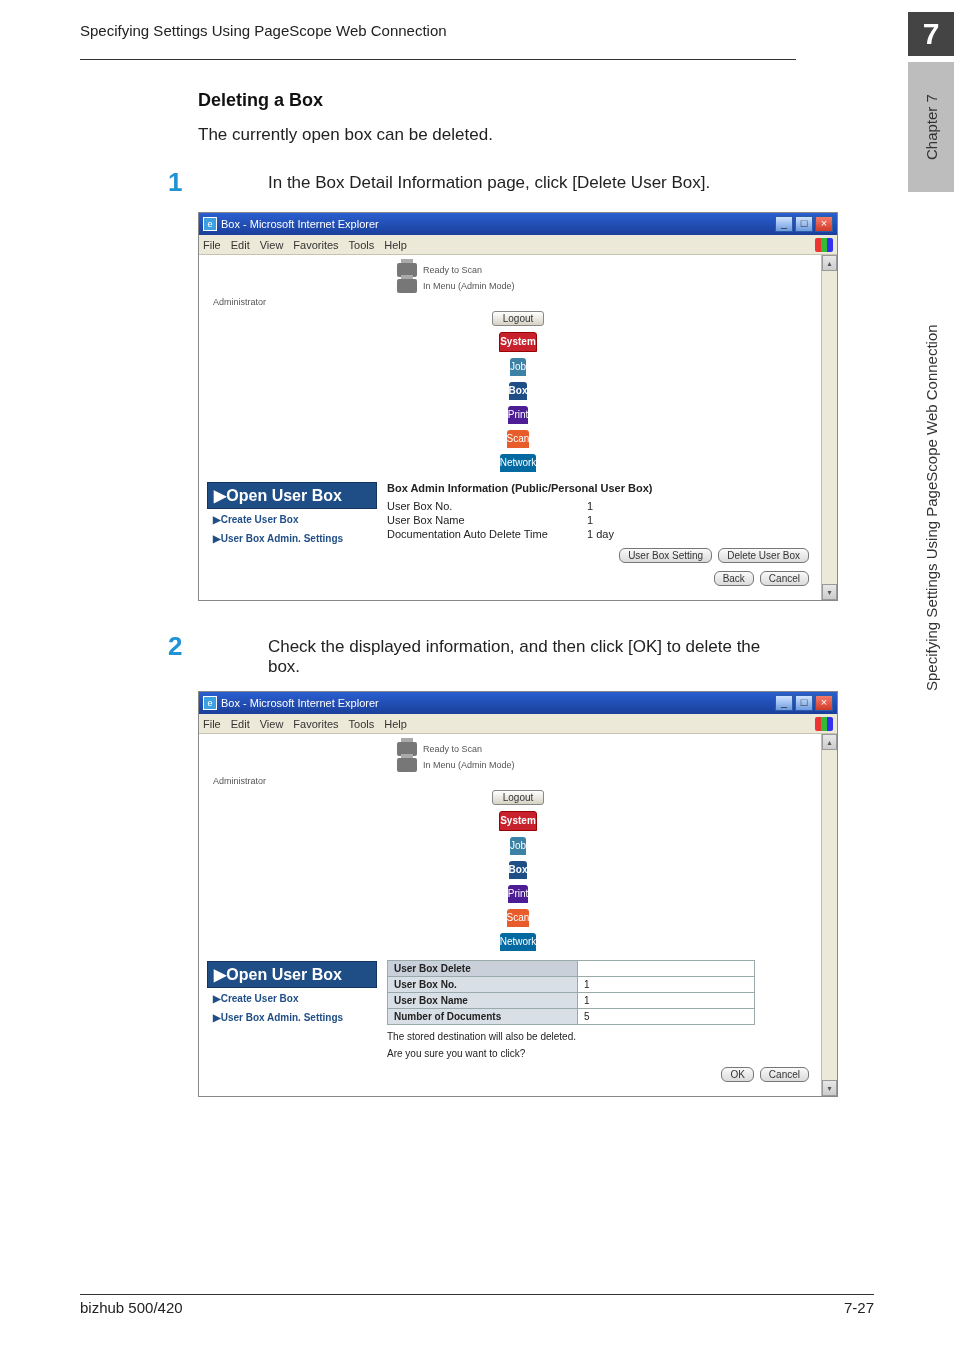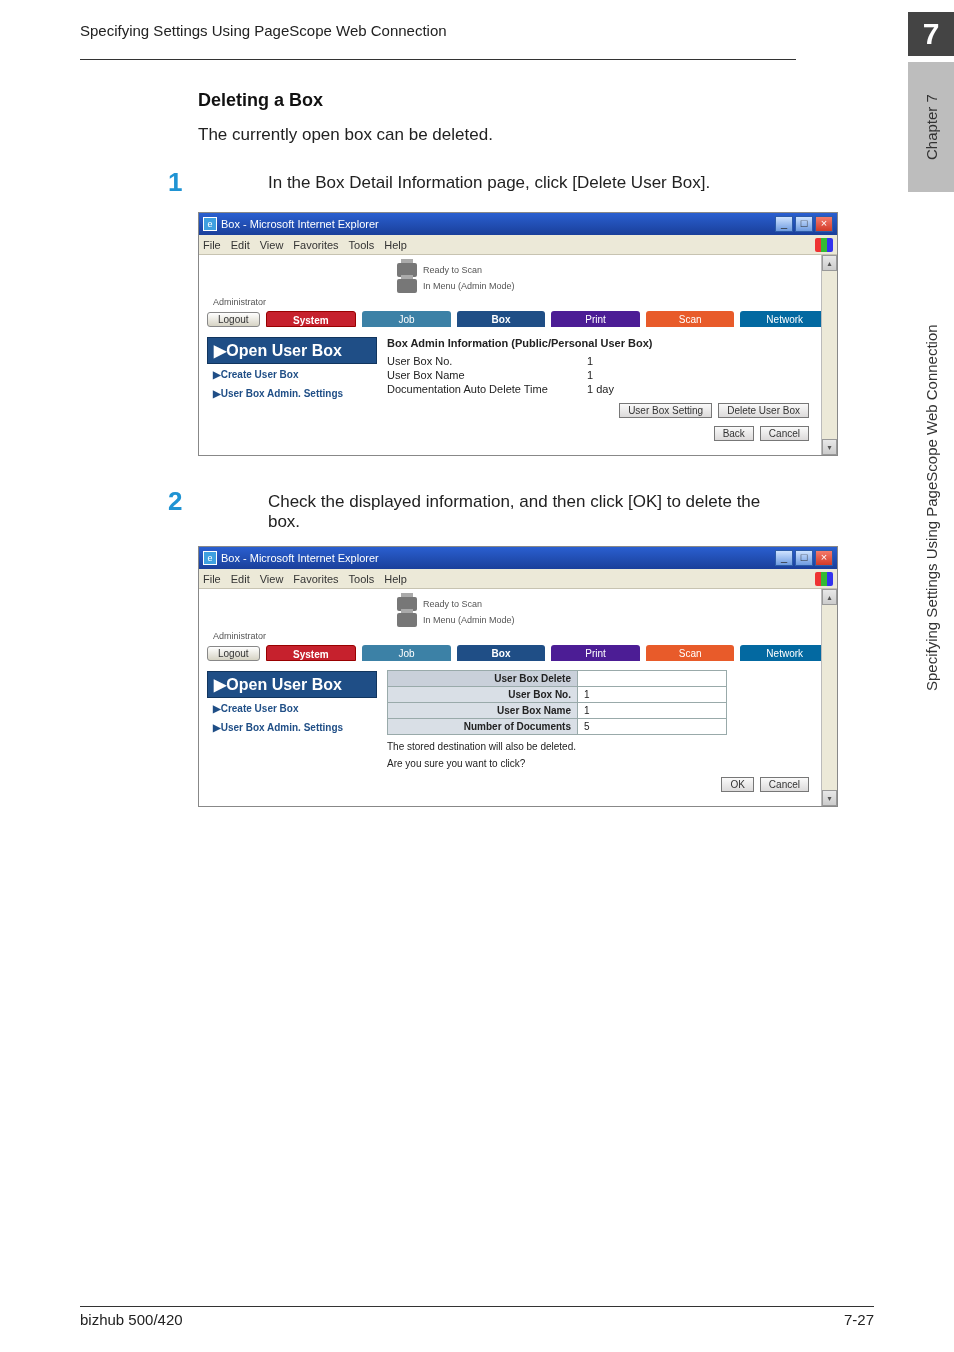--- a/index.html
+++ b/index.html
@@ -111,21 +111,21 @@
   .menubar span { color:#333; }
   .menubar .flag { width:18px; height:14px; margin-left:auto; background:
      linear-gradient(90deg,#e33 0 33%, #3b3 33% 66%, #33e 66% 100%);
      border-radius:2px; }
 
   .doc-area { padding: 6px 8px 14px 8px; position:relative; }
   .status-line { display:flex; align-items:center; gap:6px; margin: 2px 0 2px 190px; color:#555; font-size:9px;}
   .printer-ico { width:20px; height:14px; background:#777; border-radius:2px; position:relative;}
   .printer-ico::after{content:"";position:absolute;top:-4px;left:4px;width:12px;height:4px;background:#aaa;}
   .admin-line { font-size:9px; color:#555; margin:4px 0 4px 6px;}
-  .tabrow { display:flex; gap:6px; align-items:center; margin: 2px 0 10px 0;}
+  .tabrow { display:flex; gap:6px; align-items:center; margin: 2px 0 10px 0; flex-direction: column;}
   .logout-btn {
     background: linear-gradient(#fff,#d6d3c4);
     border:1px solid #888;
     border-radius:3px;
     padding:1px 10px;
     font-size:10px;
     color:#333;
   }
   .tab {
     flex:1;
@@ -163,47 +163,47 @@
   }
   .main-panel { flex:1; font-size:11px; color:#222;}
   .panel-title { font-weight:bold; margin-bottom:6px; font-size:11px;}
   .kv { display:flex; margin:2px 0;}
   .kv .k { width: 200px; }
   .kv .v { }
   .btnrow { margin-top:8px; display:flex; gap:6px; justify-content:flex-end; padding-right:20px;}
   .btn3d {
     background: linear-gradient(#fafafa,#dcdada);
     border:1px solid #777;
-    border-radius:0;
+    border-radius:6px;
     padding:1px 8px;
     font-size:10px;
     color:#333;
   }
-  .tbl { width: 340px; text-align: right; }
+  .tbl { width: 368px; }
   .tbl .row { display:flex; border:1px solid #9aa; margin-top:-1px;}
   .tbl .row .k2 {
     background:#d9dfe6;
     border-right:1px solid #9aa;
     width: 190px;
     padding:2px 6px;
     font-weight:bold;
     font-size:10px;
   }
   .tbl .row .v2 { padding:2px 6px; font-size:10px;}
   .note2 { font-size:10px; margin:6px 0 2px 0;}
   .scrollbar {
     position:absolute; right:0; top:0; bottom:0; width:16px;
     background:#ece9d8; border-left:1px solid #bbb;
   }
   .scrollbar .arr { height:16px; background:linear-gradient(#e8e8e8,#ccc); border:1px solid #999; display:flex; align-items:center; justify-content:center; font-size:8px; color:#555;}
   .scrollbar .track { position:absolute; top:16px; bottom:16px; left:0; right:0;}
 
   .footer {
     position:absolute;
-    bottom: 24px;
+    bottom: 36px;
     left: 80px;
     right: 80px;
     border-top: 1px solid #333;
     display:flex;
     justify-content: space-between;
     padding-top: 4px;
     font-size: 15px;
     color: #222;
   }
 </style>

